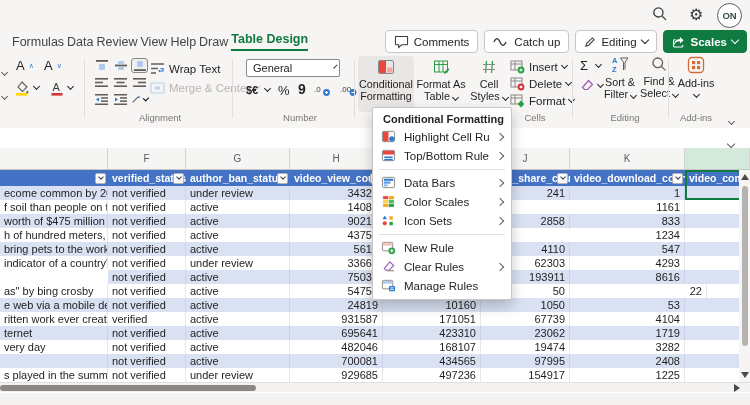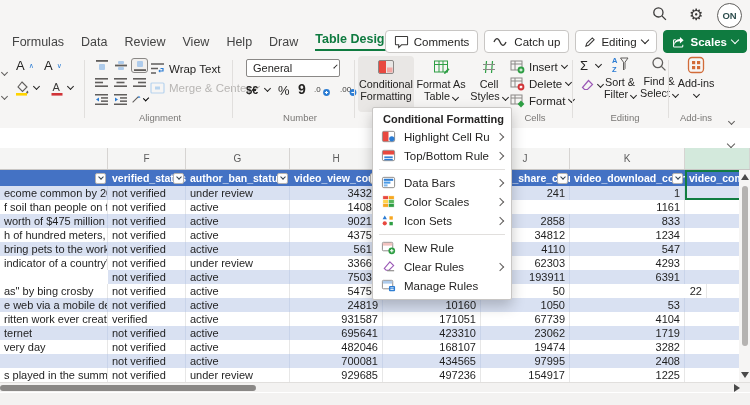--- a/index.html
+++ b/index.html
@@ -4,21 +4,21 @@
 <style>
   html,body{margin:0;padding:0;}
   body{width:750px;height:405px;overflow:hidden;font-family:"Liberation Sans",sans-serif;background:#f3f2f1;}
   .app{position:relative;width:750px;height:405px;background:#f6f5f4;}
   
   .topbar{position:absolute;left:0;top:0;width:750px;height:28px;}
   .top-ic{position:absolute;top:6px;width:18px;height:18px;color:#3b3a39;cursor:pointer;}
   .avatar{position:absolute;top:3px;right:8px;width:23px;height:23px;border:1.6px solid #5f5e5c;border-radius:50%;
     background:#fff;display:flex;align-items:center;justify-content:center;font-size:9.5px;font-weight:bold;color:#2f4f4f;cursor:pointer;}
   .tabrow{position:absolute;left:0;top:28px;width:750px;height:27px;}
-  .tabs{position:absolute;left:12px;top:0;height:27px;display:flex;gap:17px;align-items:center;}
+  .tabs{position:absolute;left:12px;top:0;height:27px;display:flex;gap:3px;align-items:center;}
   .tab{font-size:12.5px;color:#444;cursor:pointer;white-space:nowrap;}
   .tab.active{color:#0f7b40;font-weight:bold;border-bottom:2.5px solid #0f7b40;padding-bottom:3px;}
   .actions{position:absolute;right:3px;top:2px;display:flex;gap:6px;align-items:center;}
   .abtn{height:21px;border:1px solid #c8c6c4;border-radius:4px;background:#fff;display:flex;align-items:center;gap:5px;
     padding:0 8px;font-size:11.5px;color:#252423;cursor:pointer;}
   .abtn.green{background:#0f7b40;border-color:#0f7b40;color:#fff;font-weight:bold;}
   .chev{display:inline-block;width:5px;height:5px;border-right:1.3px solid currentColor;border-bottom:1.3px solid currentColor;
     transform:rotate(45deg);margin-top:-3px;}
   .subarr{display:inline-block;width:5px;height:5px;border-right:1.3px solid #605e5c;border-bottom:1.3px solid #605e5c;transform:rotate(-45deg);}
   
@@ -509,21 +509,20 @@
           <div class="tcell num" style="left: 481px; width: 89px;">2858</div>
           <div class="tcell num" style="left: 570px; width: 115px;">833</div>
           <div class="tcell num" style="left: 685px; width: 65px;"></div>
         </div>
         <div class="trow" style="top: 80px;">
           <div class="tcell" style="left: 0px; width: 108px;">h of hundred meters, is th</div>
           <div class="tcell" style="left: 108px; width: 78px;">not verified</div>
           <div class="tcell" style="left: 186px; width: 104px;">active</div>
           <div class="tcell num" style="left: 290px; width: 93px;">43750</div>
           <div class="tcell num" style="left: 383px; width: 98px;"></div>
-          <div class="tcell num" style="left: 481px; width: 89px;">34812</div>
           <div class="tcell num" style="left: 570px; width: 115px;">1234</div>
           <div class="tcell num" style="left: 685px; width: 65px;"></div>
         </div>
         <div class="trow band" style="top: 94px;">
           <div class="tcell" style="left: 0px; width: 108px;">bring pets to the workpla</div>
           <div class="tcell" style="left: 108px; width: 78px;">not verified</div>
           <div class="tcell" style="left: 186px; width: 104px;">active</div>
           <div class="tcell num" style="left: 290px; width: 93px;">5616</div>
           <div class="tcell num" style="left: 383px; width: 98px;"></div>
           <div class="tcell num" style="left: 481px; width: 89px;">4110</div>
@@ -539,21 +538,21 @@
           <div class="tcell num" style="left: 481px; width: 89px;">62303</div>
           <div class="tcell num" style="left: 570px; width: 115px;">4293</div>
           <div class="tcell num" style="left: 685px; width: 65px;"></div>
         </div>
         <div class="trow band" style="top: 122px;">
           <div class="tcell" style="left: 108px; width: 78px;">not verified</div>
           <div class="tcell" style="left: 186px; width: 104px;">active</div>
           <div class="tcell num" style="left: 290px; width: 93px;">75034</div>
           <div class="tcell num" style="left: 383px; width: 98px;"></div>
           <div class="tcell num" style="left: 481px; width: 89px;">193911</div>
-          <div class="tcell num" style="left: 570px; width: 115px;">6391</div>
+          <div class="tcell num" style="left: 570px; width: 115px;">8616</div>
           <div class="tcell num" style="left: 685px; width: 65px;"></div>
         </div>
         <div class="trow" style="top: 136px;">
           <div class="tcell" style="left: 0px; width: 108px;">as" by bing crosby</div>
           <div class="tcell" style="left: 108px; width: 78px;">not verified</div>
           <div class="tcell" style="left: 186px; width: 104px;">active</div>
           <div class="tcell num" style="left: 290px; width: 93px;">54753</div>
           <div class="tcell num" style="left: 383px; width: 98px;"></div>
           <div class="tcell num" style="left: 481px; width: 89px;">50</div>
           <div class="tcell num" style="left: 592px; width: 115px;">22</div>

